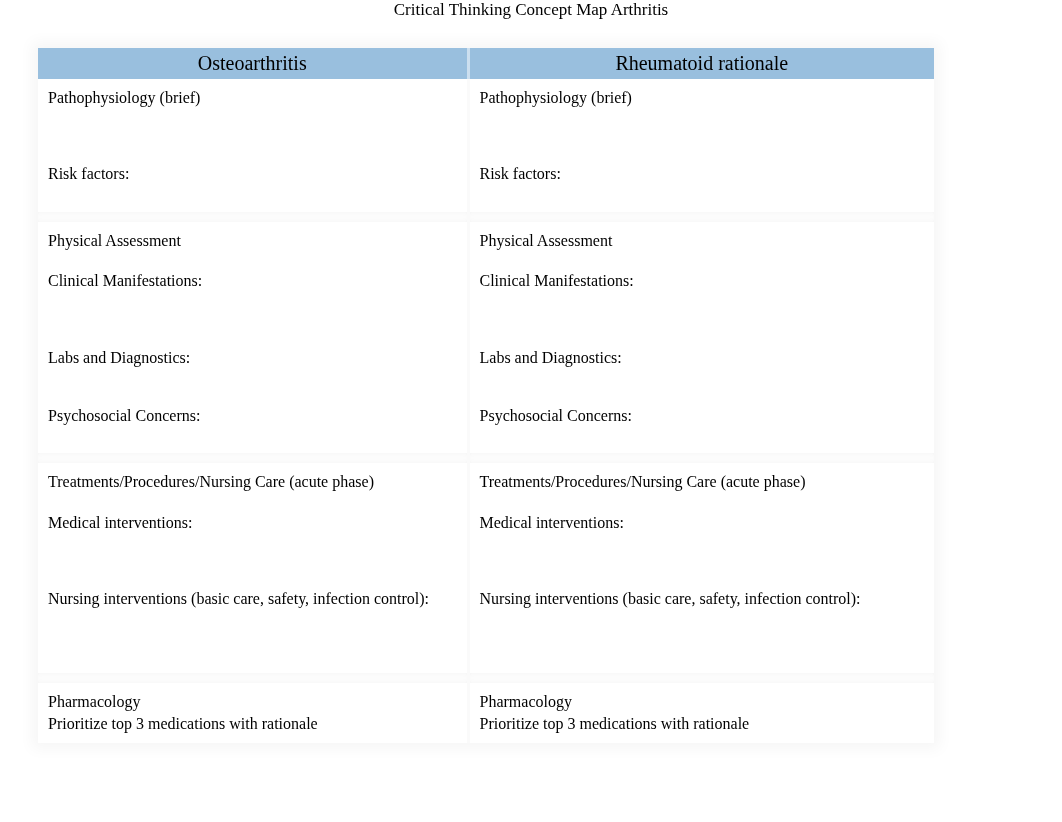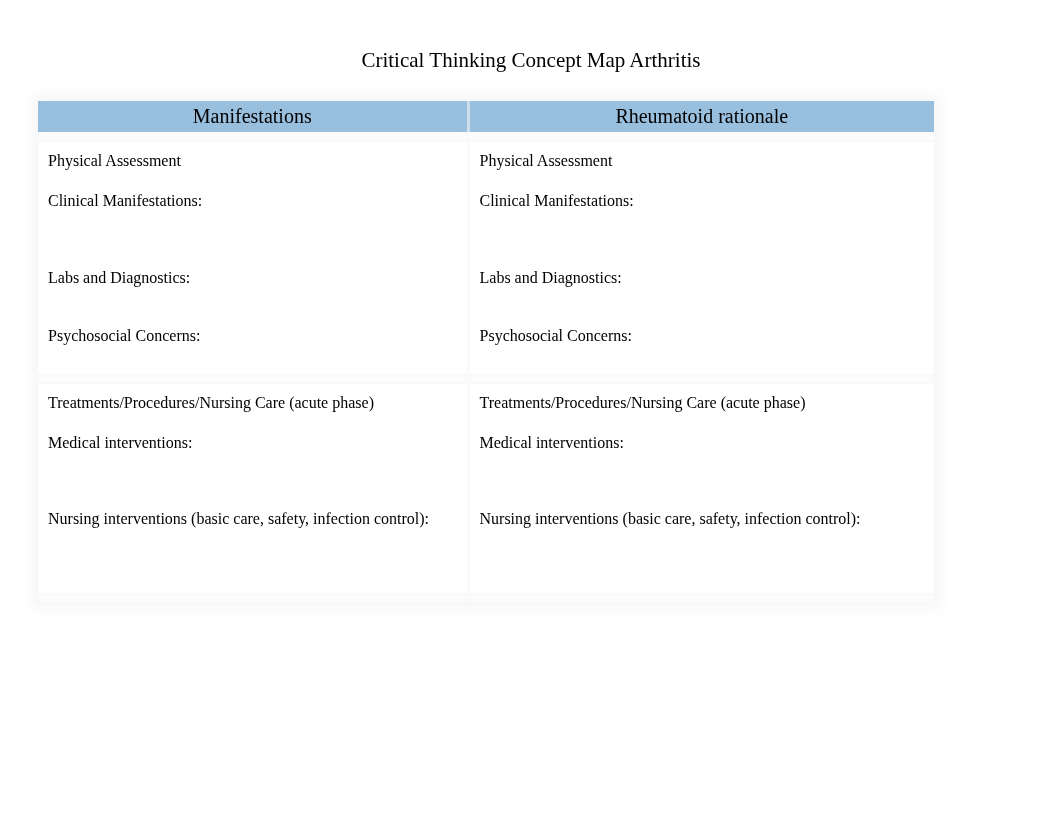--- a/index.html
+++ b/index.html
@@ -9,23 +9,22 @@
     }
     body {
       font-family: "Times New Roman", Times, serif;
       background: #ffffff;
       width: 1062px;
       height: 822px;
       position: relative;
     }
     .page-title {
       text-align: center;
-      font-size: 21px;
+      font-size: 17px;
       font-weight: normal;
-      padding-top: 48px;
       padding-bottom: 28px;
       color: #000;
     }
     .table-wrap {
       margin-left: 38px;
       width: 896px;
       box-shadow: 0 0 14px 6px rgba(0,0,0,0.04);
     }
     .comparison-table {
       width: 100%;
@@ -84,26 +83,40 @@
 <h1 class="page-title">Critical Thinking Concept Map Arthritis</h1>
 
 <div class="table-wrap">
   <table class="comparison-table">
     <colgroup>
       <col style="width:430px">
       <col style="width:466px">
     </colgroup>
     <thead>
       <tr>
-        <th>Manifestations</th>
+        <th>Osteoarthritis</th>
         <th>Rheumatoid rationale</th>
       </tr>
     </thead>
     <tbody>
 
+      <tr>
+        <td class="section-cell">
+          <span class="field-label">Pathophysiology (brief)</span>
+          <div class="field-gap-large"></div>
+          <span class="field-label">Risk factors:</span>
+          <div class="field-gap-small"></div>
+        </td>
+        <td class="section-cell">
+          <span class="field-label">Pathophysiology (brief)</span>
+          <div class="field-gap-large"></div>
+          <span class="field-label">Risk factors:</span>
+          <div class="field-gap-small"></div>
+        </td>
+      </tr>
       <tr class="row-divider">
           <td></td>
           <td></td>
         </tr>
 
       <tr>
         <td class="section-cell">
           <span class="field-label">Physical Assessment</span>
           <div class="field-gap-small"></div>
           <span class="field-label">Clinical Manifestations:</span>
@@ -145,15 +158,25 @@
           <div class="field-gap-large"></div>
           <span class="field-label">Nursing interventions (basic care, safety, infection control):</span>
           <div class="field-gap-large"></div>
         </td>
       </tr>
       <tr class="row-divider">
           <td></td>
           <td></td>
         </tr>
 
+      <tr>
+        <td class="section-cell">
+          <span class="field-label">Pharmacology</span>
+          <span class="field-label">Prioritize top 3 medications with rationale</span>
+        </td>
+        <td class="section-cell">
+          <span class="field-label">Pharmacology</span>
+          <span class="field-label">Prioritize top 3 medications with rationale</span>
+        </td>
+      </tr>
     </tbody>
   </table>
 </div>
 
 </body></html>

